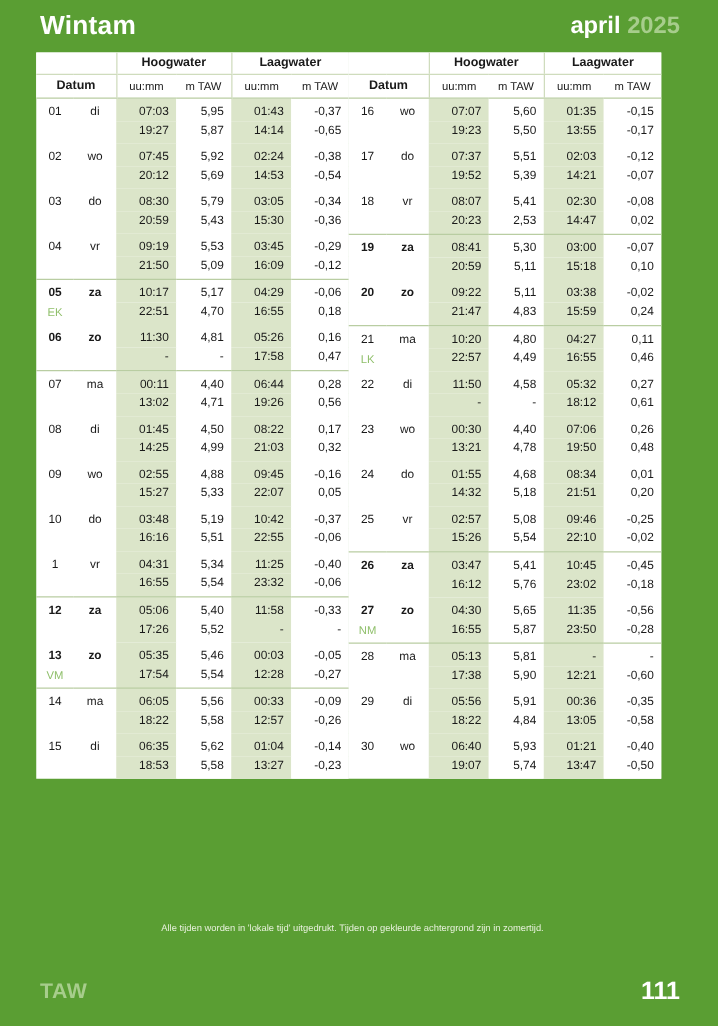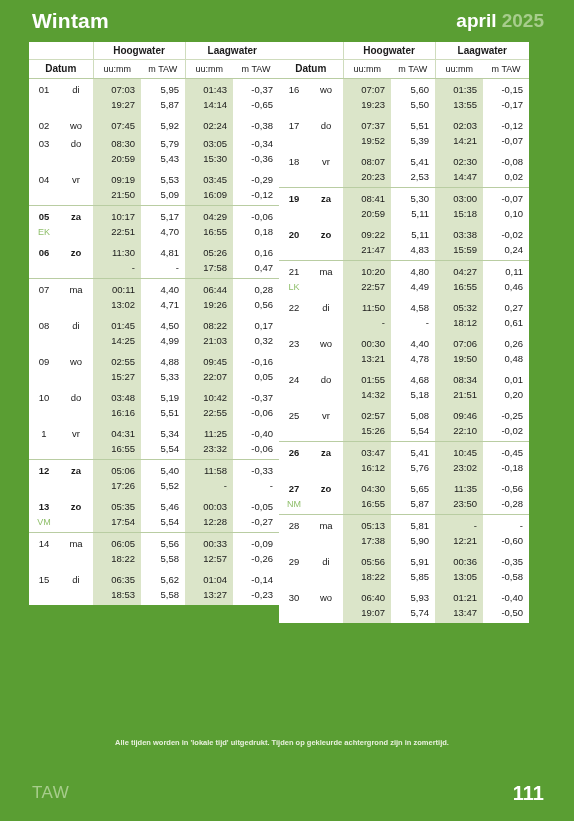--- a/index.html
+++ b/index.html
@@ -141,40 +141,39 @@
 
   
   .footer-note {
     position: absolute;
     left: 0;
     top: 738px;
     width: 564px;
     text-align: center;
     color: #e8f1dd;
     font-size: 7.5px;
-    font-weight: bold;
   }
 
   
   .bottom-bar {
     position: absolute;
     left: 0;
     bottom: 0;
     width: 574px;
     height: 56px;
     display: flex;
     align-items: center;
     justify-content: space-between;
     box-sizing: border-box;
     padding: 0 30px 0 32px;
   }
   .bottom-left {
     color: #a7cd8c;
     font-size: 17px;
-    font-weight: normal;
+    font-weight: bold;
     letter-spacing: 0.5px;
   }
   .page-number {
     color: #ffffff;
     font-size: 20px;
     font-weight: bold;
   }
 </style>
 </head>
 <body>
@@ -228,20 +227,28 @@
           <td class="tide-m">-0,65</td>
         </tr>
         <tr class="row-a">
           <td class="daynum" rowspan="1">02</td>
           <td class="dow">wo</td>
           <td class="tide-time">07:45</td>
           <td class="tide-m">5,92</td>
           <td class="tide-time">02:24</td>
           <td class="tide-m">-0,38</td>
         </tr>
+        <tr class="row-b">
+          <td class="daynum moon"></td>
+          <td class="dow"></td>
+          <td class="tide-time">20:12</td>
+          <td class="tide-m">5,69</td>
+          <td class="tide-time">14:53</td>
+          <td class="tide-m">-0,54</td>
+        </tr>
         <tr class="row-a">
           <td class="daynum" rowspan="1">03</td>
           <td class="dow">do</td>
           <td class="tide-time">08:30</td>
           <td class="tide-m">5,79</td>
           <td class="tide-time">03:05</td>
           <td class="tide-m">-0,34</td>
         </tr>
         <tr class="row-b">
           <td class="daynum moon"></td>
@@ -683,21 +690,21 @@
           <td class="dow">di</td>
           <td class="tide-time">05:56</td>
           <td class="tide-m">5,91</td>
           <td class="tide-time">00:36</td>
           <td class="tide-m">-0,35</td>
         </tr>
         <tr class="row-b">
           <td class="daynum moon"></td>
           <td class="dow"></td>
           <td class="tide-time">18:22</td>
-          <td class="tide-m">5,85</td>
+          <td class="tide-m">4,84</td>
           <td class="tide-time">13:05</td>
           <td class="tide-m">-0,58</td>
         </tr>
         <tr class="row-a">
           <td class="daynum" rowspan="1">30</td>
           <td class="dow">wo</td>
           <td class="tide-time">06:40</td>
           <td class="tide-m">5,93</td>
           <td class="tide-time">01:21</td>
           <td class="tide-m">-0,40</td>

